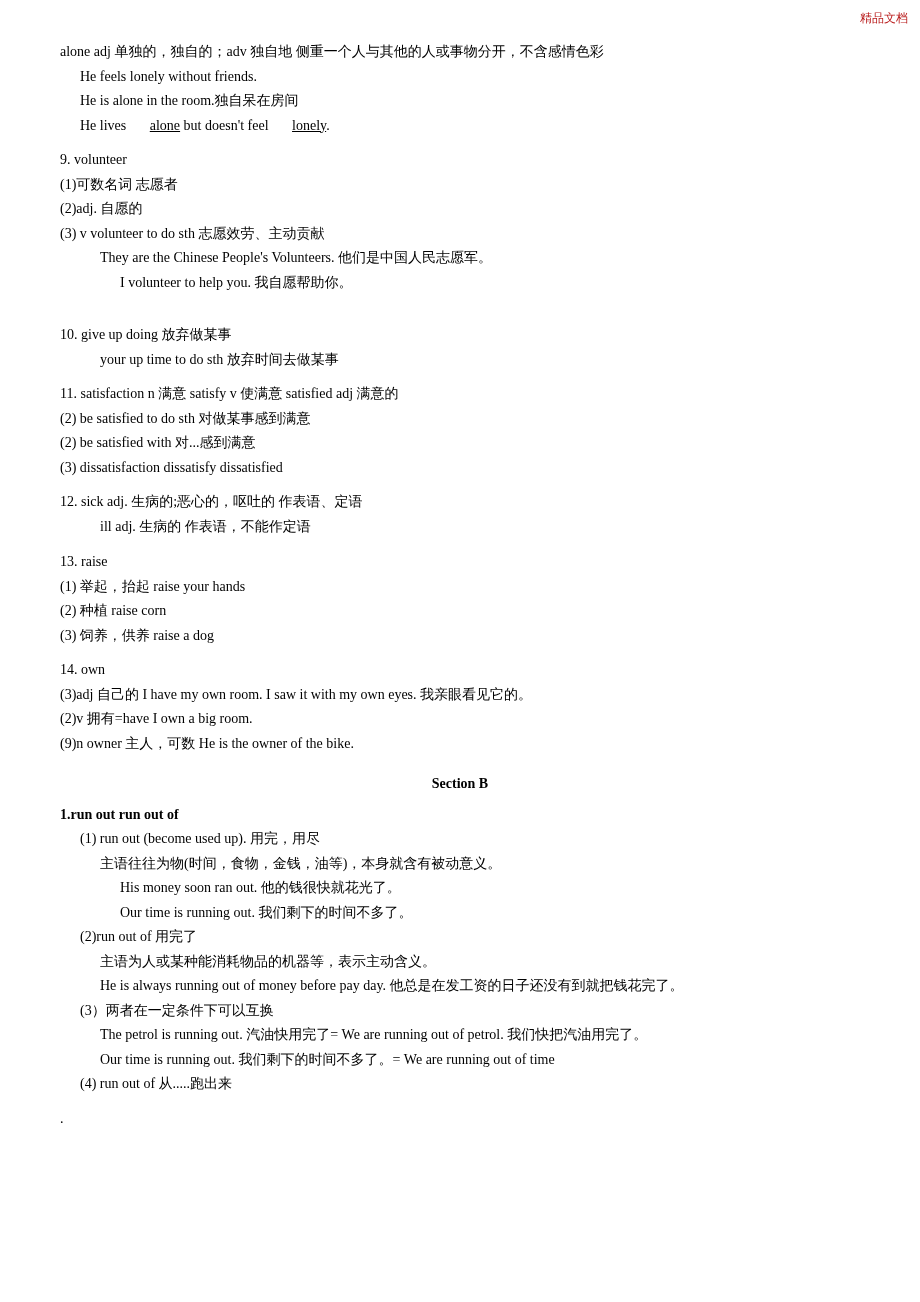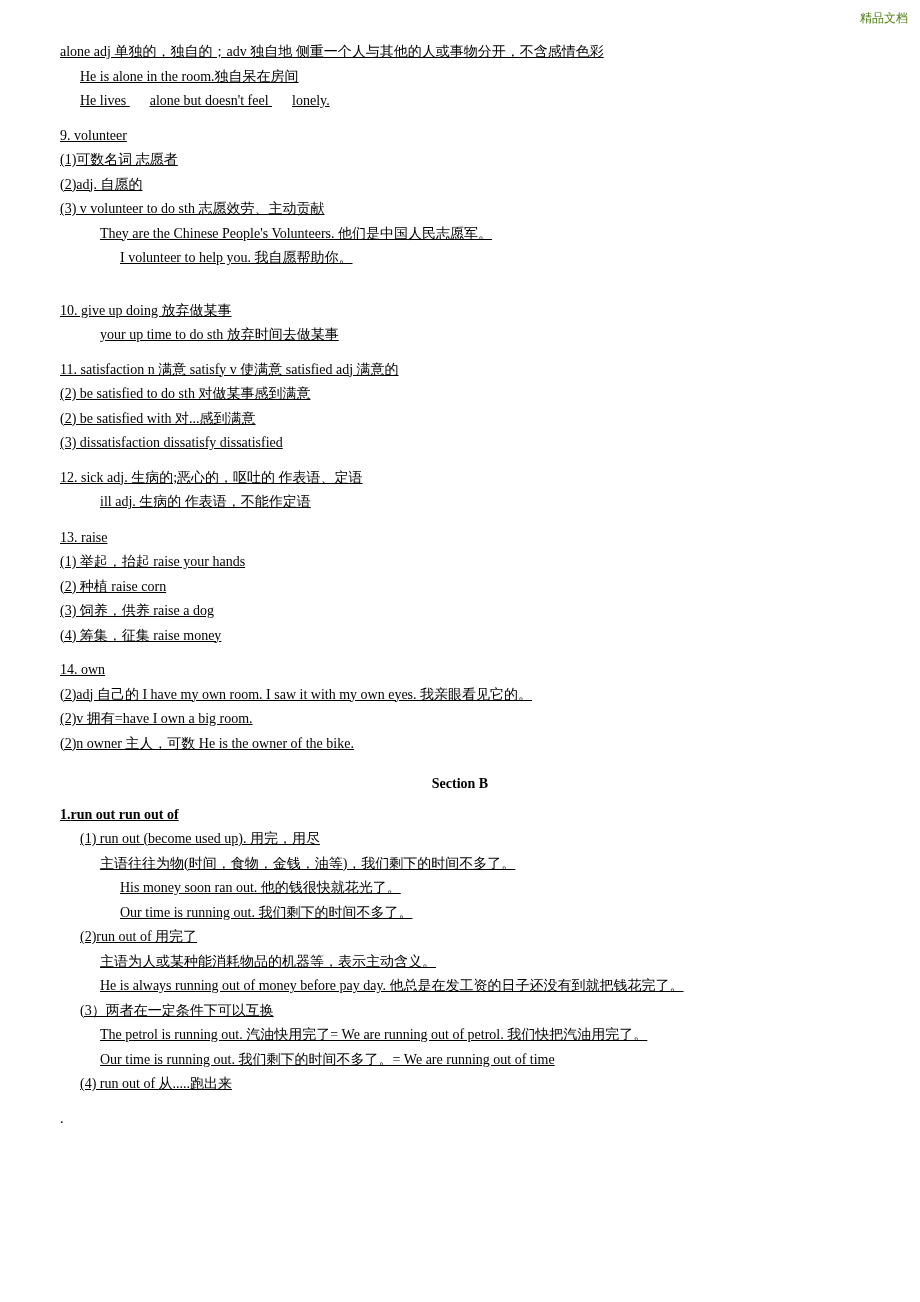--- a/index.html
+++ b/index.html
@@ -18,26 +18,25 @@
       padding: 40px 60px 40px 60px;
       line-height: 1.7;
       position: relative;
     }
 
     .watermark {
       position: absolute;
       top: 8px;
       right: 12px;
       font-size: 12px;
-      color: #4d7c0f;
+      color: #b91c1c;
     }
 
     .entry {
       margin-bottom: 10px;
-      text-decoration: underline;
     }
 
     .indent1 {
       padding-left: 20px;
     }
 
     .indent2 {
       padding-left: 40px;
     }
 
@@ -68,20 +67,21 @@
   </style>
 </head>
 <body>
 
 <div class="watermark">精品文档</div>
 
 <div>
 
   <div class="entry">
     <span class="line">alone   adj 单独的，独自的；adv 独自地   侧重一个人与其他的人或事物分开，不含感情色彩</span>
+    <span class="line indent1">He feels lonely without friends.</span>
     <span class="line indent1">He is alone in the room.独自呆在房间</span>
     <span class="line indent1">
       <span>He lives </span><u>alone</u><span> but doesn't feel </span><u>lonely</u><span>.</span>
     </span>
   </div>
 
   <div class="entry" style="margin-top: 10px;">
     <span class="line">9. volunteer</span>
     <span class="line">(1)可数名词  志愿者</span>
     <span class="line">(2)adj. 自愿的</span>
@@ -105,40 +105,39 @@
   <div class="entry" style="margin-top: 10px;">
     <span class="line">12. sick adj. 生病的;恶心的，呕吐的   作表语、定语</span>
     <span class="line indent2">ill adj. 生病的     作表语，不能作定语</span>
   </div>
 
   <div class="entry" style="margin-top: 11px;">
     <span class="line">13. raise</span>
     <span class="line">(1) 举起，抬起   raise your hands</span>
     <span class="line">(2) 种植   raise corn</span>
     <span class="line">(3) 饲养，供养     raise a dog</span>
-    <span class="line">(4) 筹集，征集   raise money</span>
   </div>
 
   <div class="entry" style="margin-top: 10px;">
     <span class="line">14. own</span>
-    <span class="line">(2)adj 自己的  I have my own room.    I saw it with my own eyes.  我亲眼看见它的。</span>
+    <span class="line">(3)adj 自己的  I have my own room.    I saw it with my own eyes.  我亲眼看见它的。</span>
     <span class="line">(2)v   拥有=have     I own a big room.</span>
-    <span class="line">(2)n owner 主人，可数   He is the owner of the bike.</span>
+    <span class="line">(9)n owner 主人，可数   He is the owner of the bike.</span>
   </div>
 
   <div style="margin-top: 16px;">
     <span class="line bold section-header">Section B</span>
 
     <div class="entry">
       <span class="line">
         <span class="bold">1.</span><span class="bold">run out    run out of</span>
       </span>
 
       <span class="line indent1">(1) run out (become used up). 用完，用尽</span>
-      <span class="line indent2">主语往往为物(时间，食物，金钱，油等)，我们剩下的时间不多了。</span>
+      <span class="line indent2">主语往往为物(时间，食物，金钱，油等)，本身就含有被动意义。</span>
       <span class="line indent3">His money soon ran out.  他的钱很快就花光了。</span>
       <span class="line indent3">Our time is running out.  我们剩下的时间不多了。</span>
 
       <span class="line indent1">(2)run out of   用完了</span>
       <span class="line indent2">主语为人或某种能消耗物品的机器等，表示主动含义。</span>
       <span class="line indent2">He is always running out of money before pay day. 他总是在发工资的日子还没有到就把钱花完了。</span>
 
       <span class="line indent1">(3）两者在一定条件下可以互换</span>
       <span class="line indent2">The petrol is running out. 汽油快用完了= We are running out of petrol. 我们快把汽油用完了。</span>
       <span class="line indent2">Our time is running out. 我们剩下的时间不多了。= We are running out of time</span>

